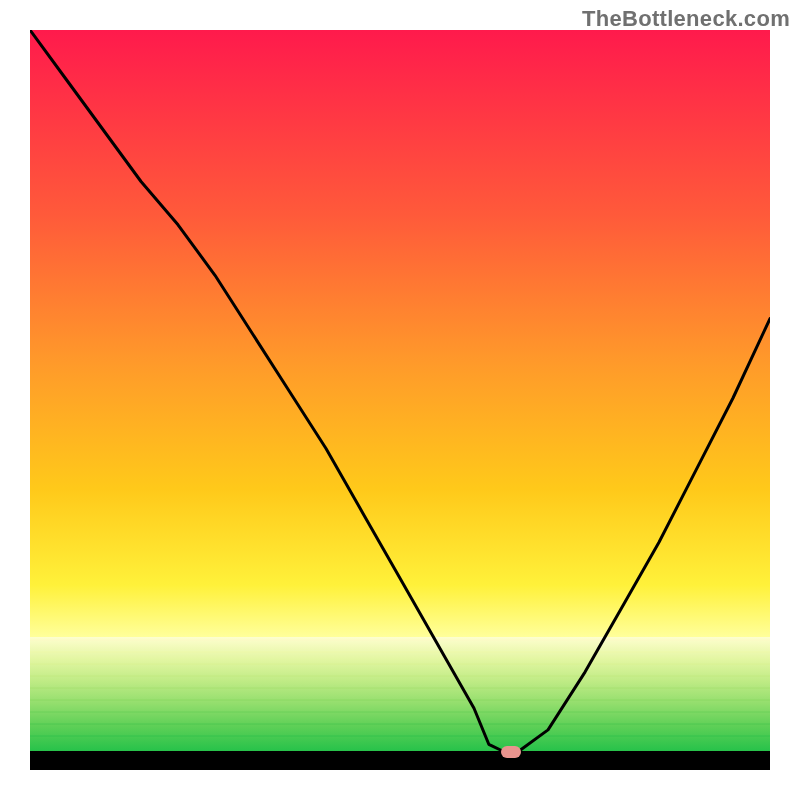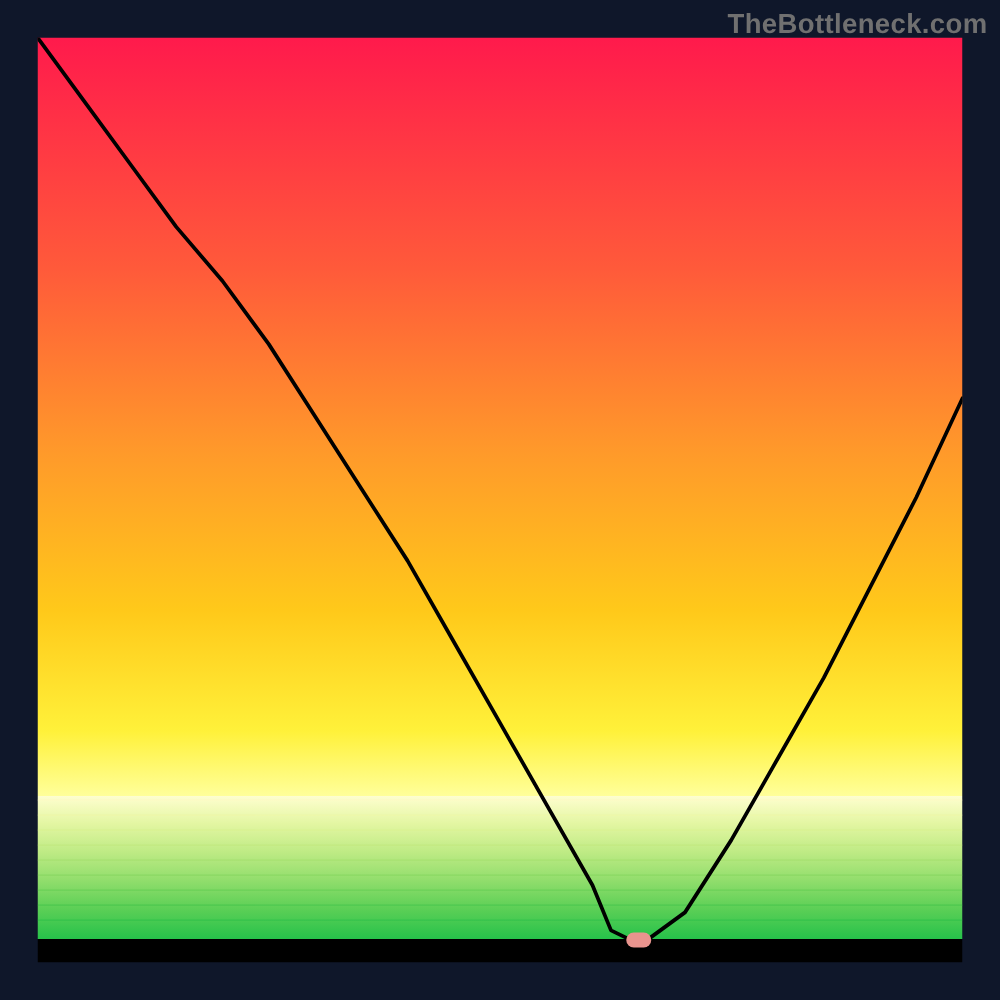--- a/index.html
+++ b/index.html
@@ -8,21 +8,21 @@
     width: 800px;
     height: 800px;
     background: #000;
     font-family: Arial, Helvetica, sans-serif;
     overflow: hidden;
   }
   .outer {
     width: 800px;
     height: 800px;
     position: relative;
-    background: #0f172a;
+    background: #ffffff;
   }
   .watermark {
     position: absolute;
     top: 6px;
     right: 10px;
     font-size: 22px;
     font-weight: 600;
     color: #707070;
     letter-spacing: 0.3px;
     z-index: 10;

